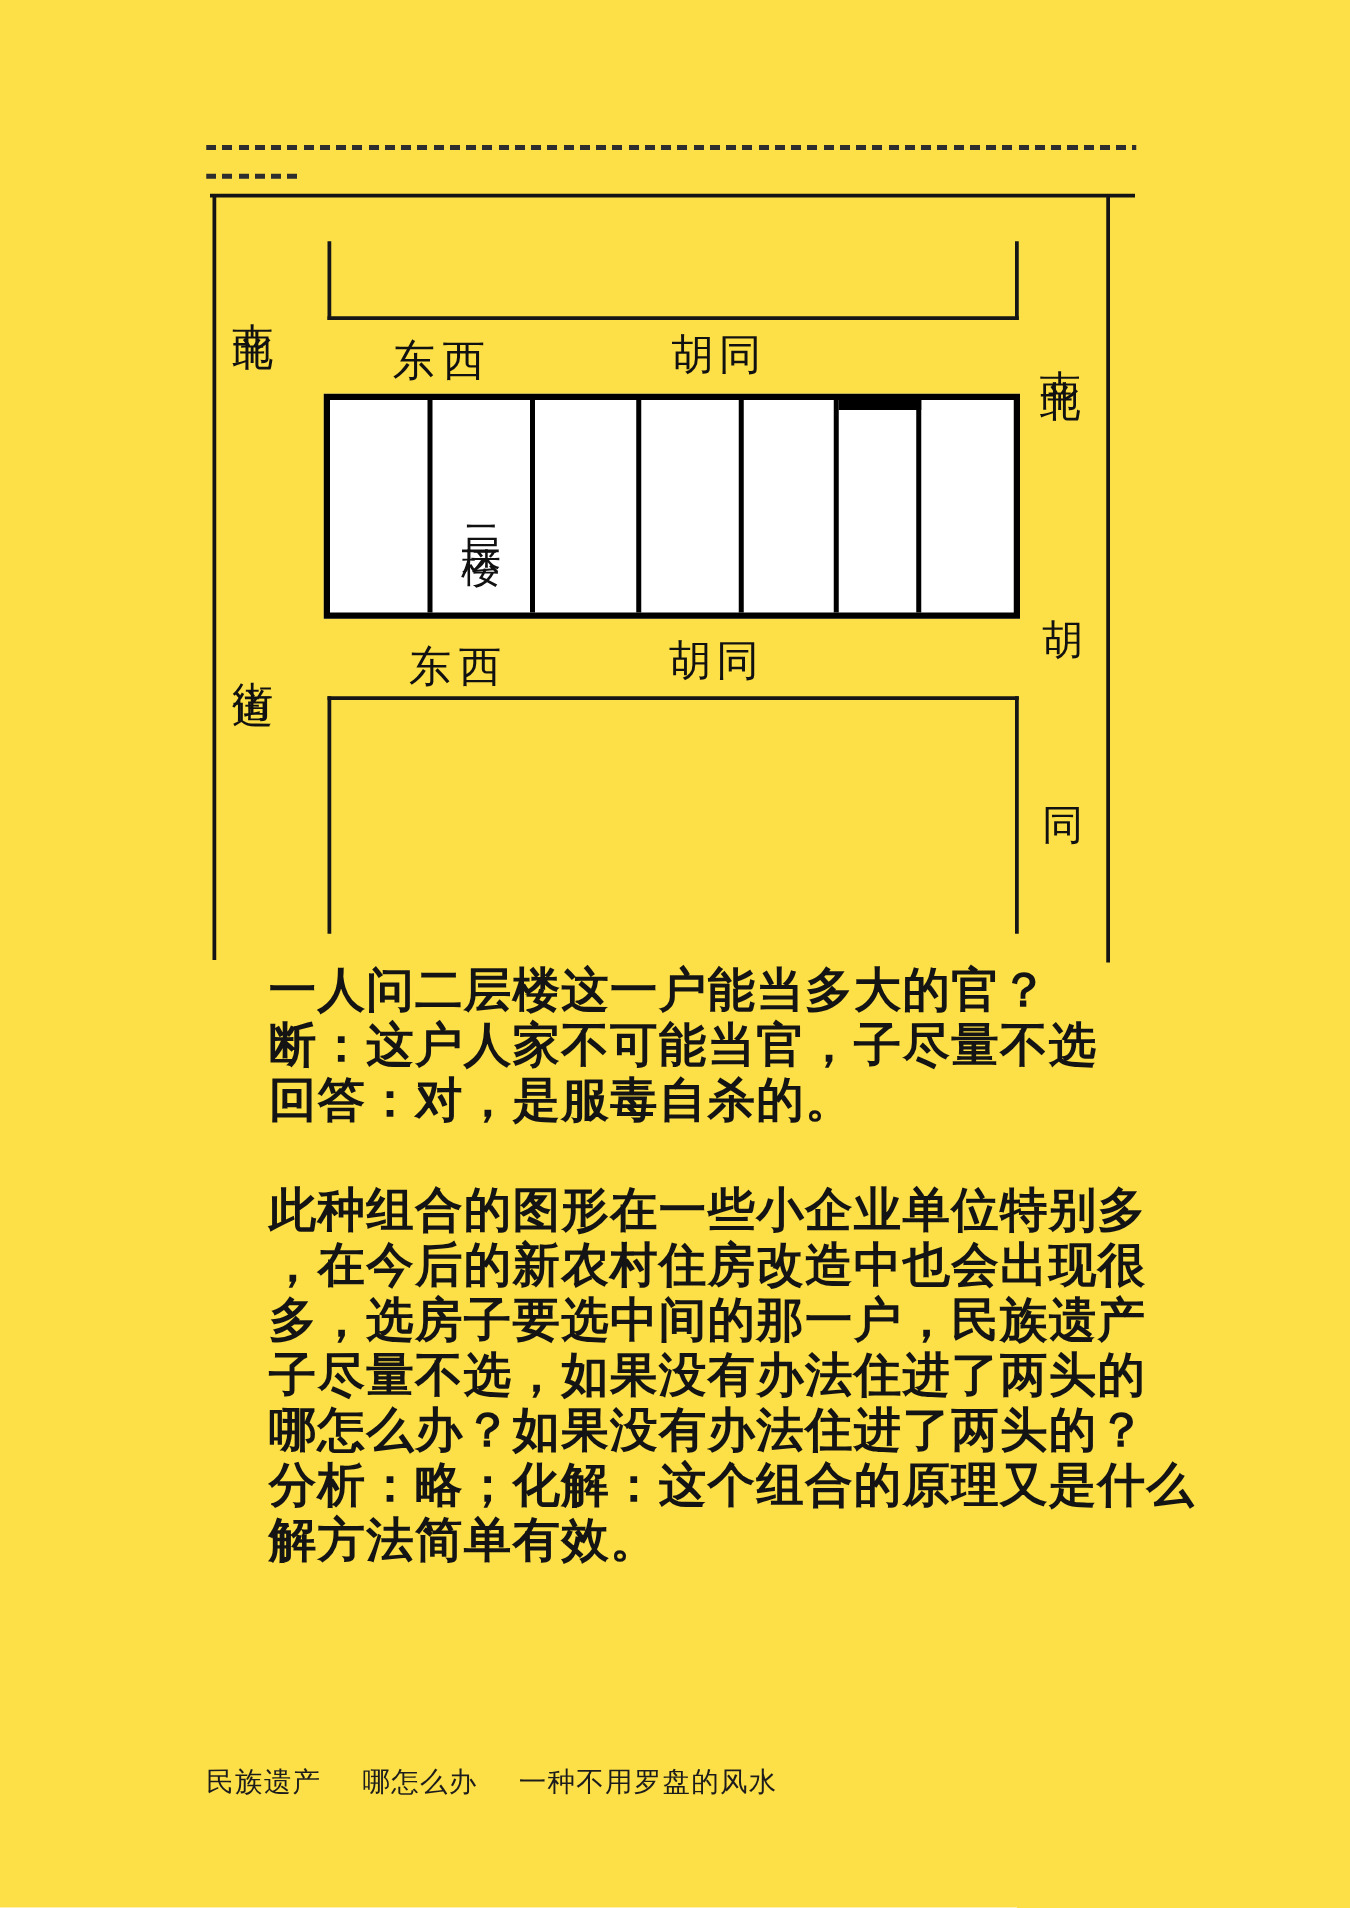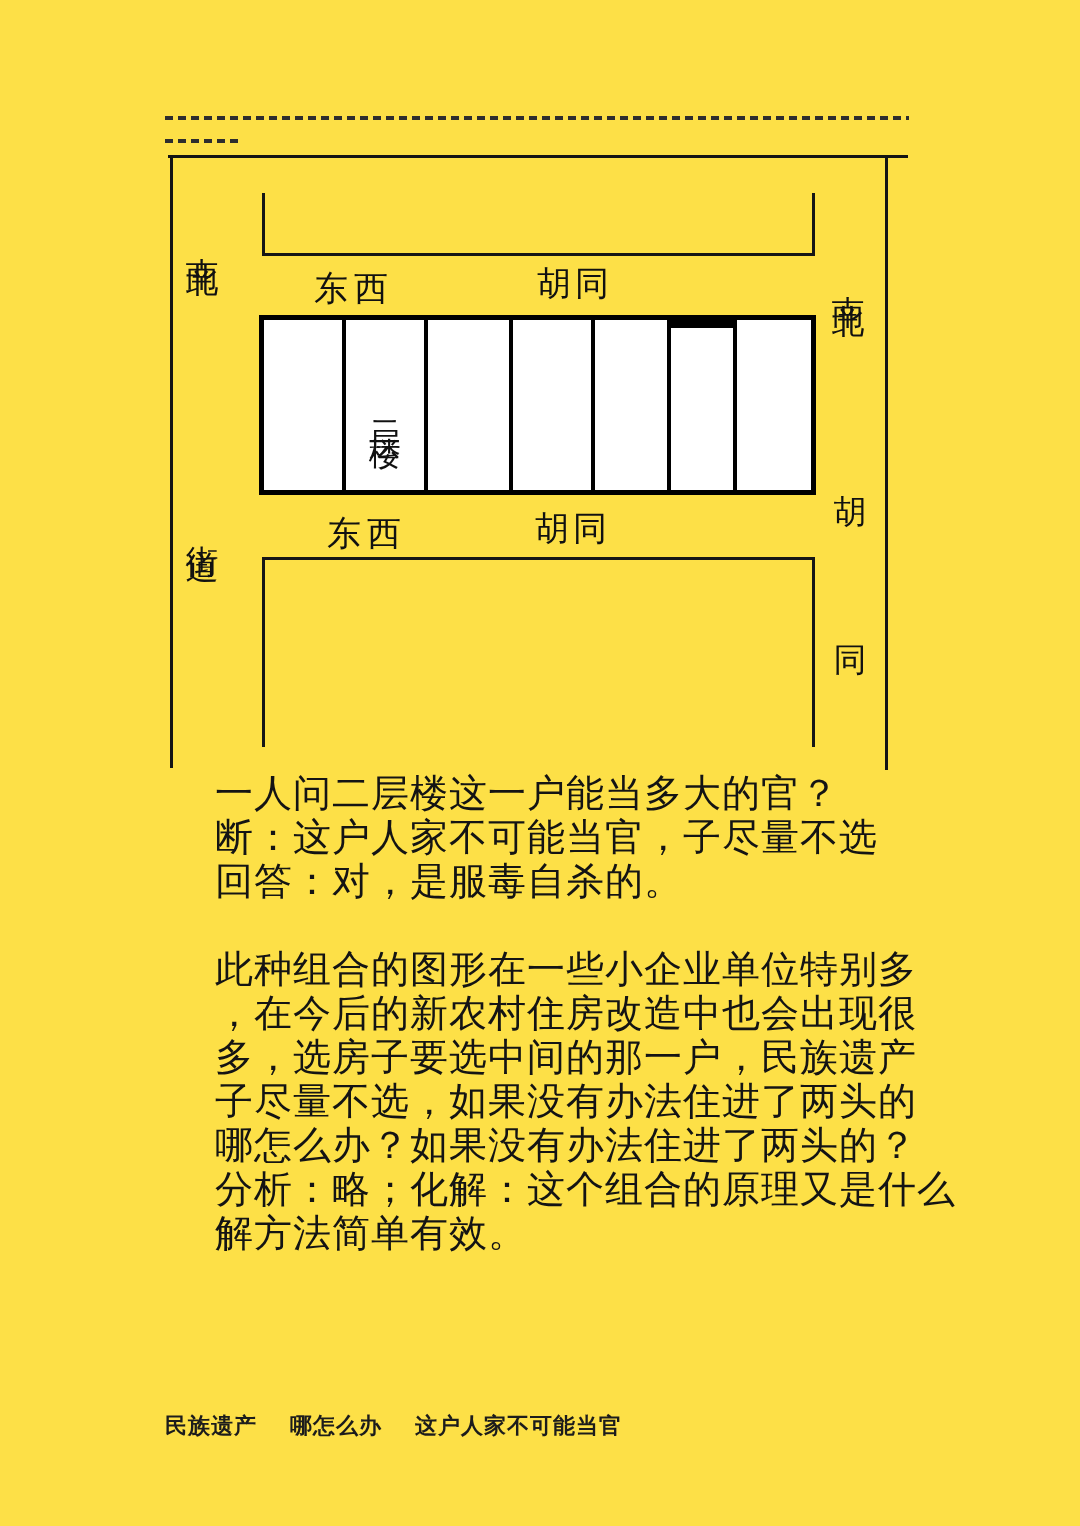--- a/index.html
+++ b/index.html
@@ -41,26 +41,26 @@
   .lbl-jiedao      { left:186px; top:519px; }
   .lbl-nanbei-right{ left:832px; top:269px; letter-spacing:9px; }
   .lbl-hu-right    { left:834px; top:468px; }
   .lbl-tong-right  { left:834px; top:620px; }
   .lbl-dx-top { left:314px; top:266px; }
   .lbl-ht-top { left:537px; top:261px; letter-spacing:4px; }
   .lbl-dx-bot { left:327px; top:511px; }
   .lbl-ht-bot { left:535px; top:506px; letter-spacing:4px; }
   
   .para { position:absolute; left:215px; width:702px;
-    font-size:38px; line-height:44px; font-weight:400; color:#141414;
+    font-size:38px; line-height:44px; font-weight:700; color:#141414;
     letter-spacing:1px; white-space:nowrap; }
   .para1 { top:771px; }
   .para2 { top:947px; }
   .footer { position:absolute; left:165px; top:1411px; display:flex; gap:33px;
-    font-size:22px; font-weight:700; color:#1c1c1c; letter-spacing:1px; }
+    font-size:22px; font-weight:400; color:#1c1c1c; letter-spacing:1px; }
 </style>
 </head>
 <body>
 
 <div class="page">
 
   <div class="dash dash1"></div>
   <div class="dash dash2"></div>
 
   <div class="ln outer-top"></div>
@@ -107,16 +107,16 @@
     <div>多，选房子要选中间的那一户，民族遗产</div>
     <div>子尽量不选，如果没有办法住进了两头的</div>
     <div>哪怎么办？如果没有办法住进了两头的？</div>
     <div>分析：略；化解：这个组合的原理又是什么</div>
     <div>解方法简单有效。</div>
   </div>
 
   <div class="footer">
     <span>民族遗产</span>
     <span>哪怎么办</span>
-    <span>这户人家不可能当官</span>
+    <span>一种不用罗盘的风水</span>
   </div>
 
 </div>
 
 </body></html>

